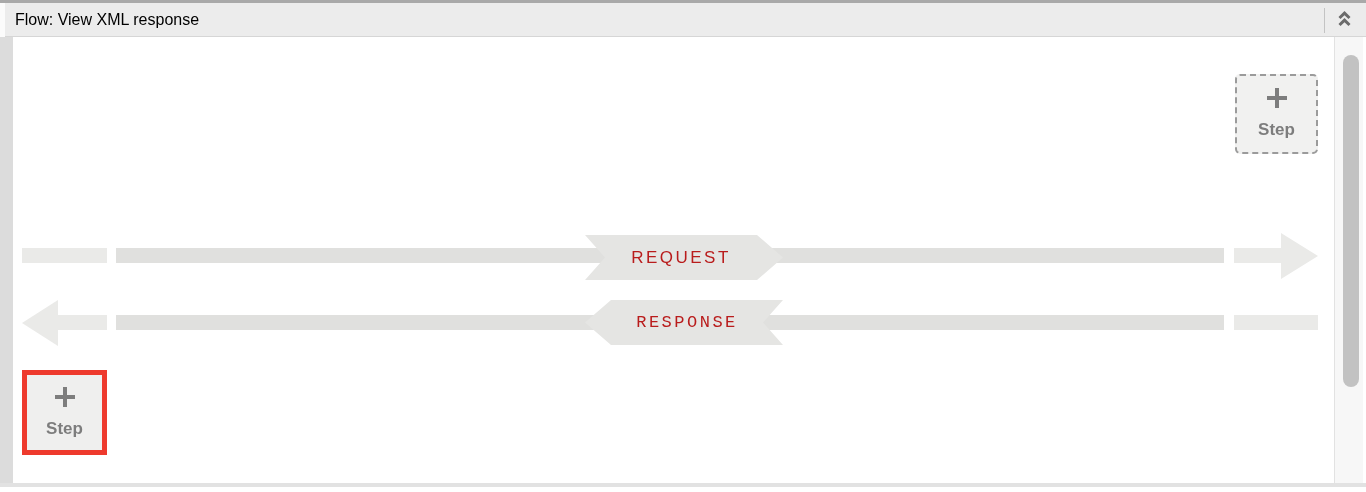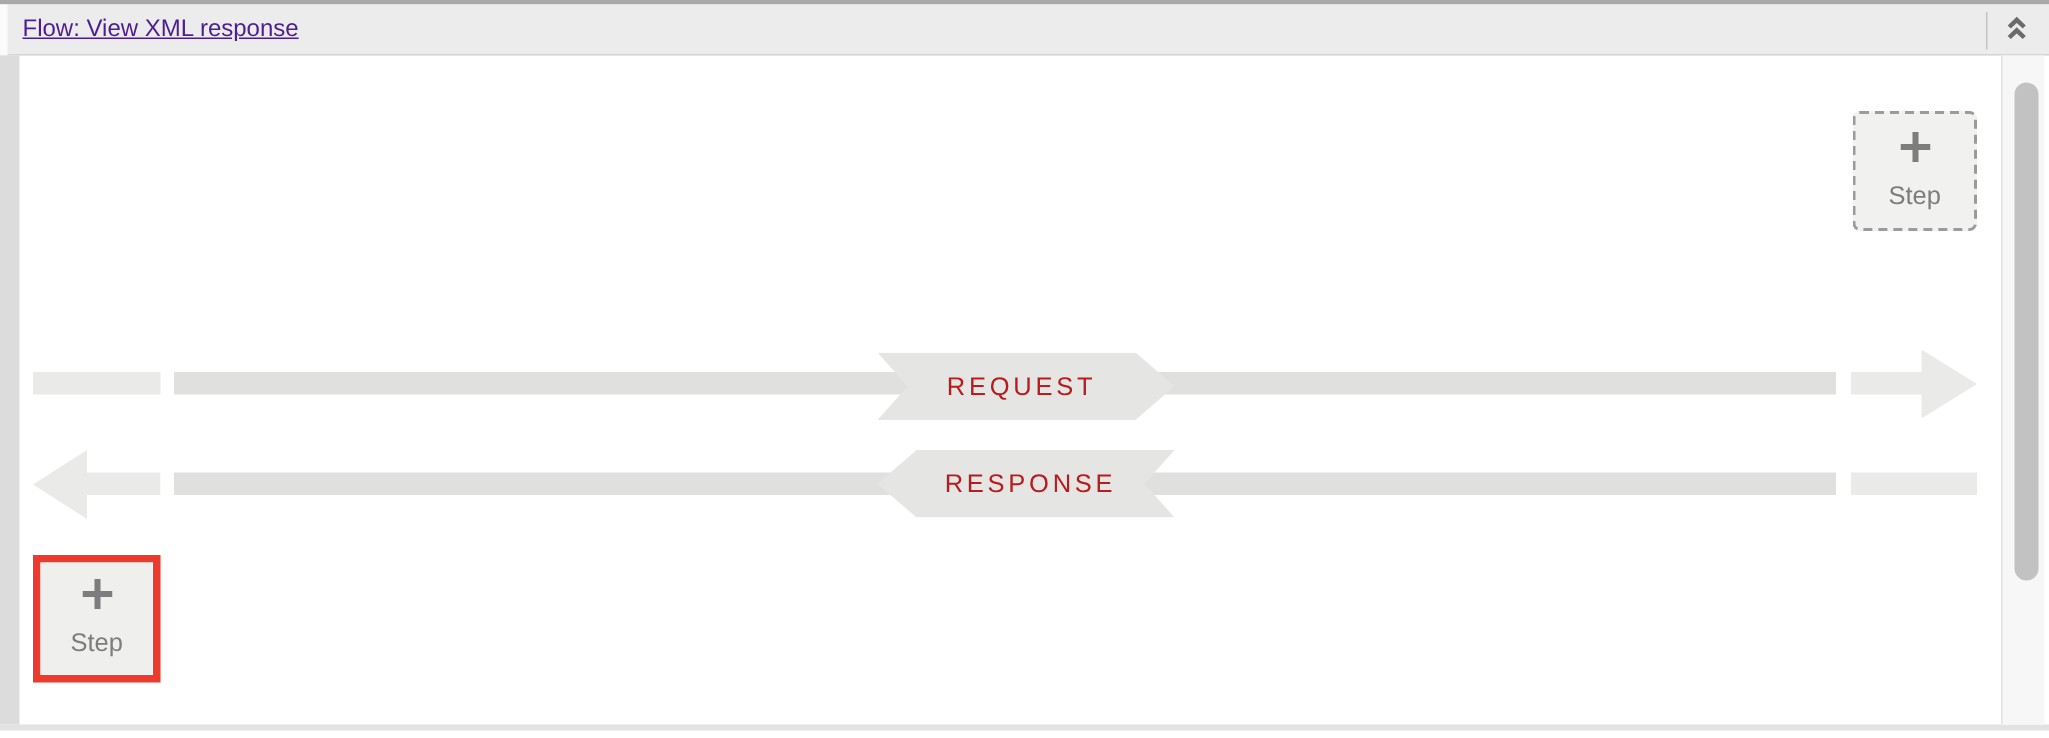--- a/index.html
+++ b/index.html
@@ -28,23 +28,22 @@
     background: #ececec;
     border-bottom: 1px solid #d6d6d6;
   }
   .header-left-gap {
     position: absolute; left: 0; top: 0;
     width: 5px; height: 34px; background: #fbfbfb;
   }
   .header-title {
     position: absolute; left: 15px; top: 0;
     height: 44px; line-height: 33px;
-    font-size: 16px; color: #4c1d95;
+    font-size: 16px; color: #000000;
     white-space: nowrap;
-    text-decoration: underline;
   }
   .header-divider {
     position: absolute; left: 1324px; top: 5px;
     width: 1px; height: 25px; background: #c3c3c3;
   }
   .collapse-btn {
     position: absolute; left: 1330px; top: 6px;
     width: 28px; height: 24px;
     display: flex; align-items: center; justify-content: center;
     cursor: pointer;
@@ -101,29 +100,30 @@
     cursor: pointer;
   }
   .banner-request {
     left: 585px; top: 235px;
     clip-path: polygon(0 0, 172px 0, 198px 50%, 172px 100%, 0 100%, 20px 50%);
     padding-left: 20px; padding-right: 26px;
   }
   .banner-response {
     left: 585px; top: 300px;
     clip-path: polygon(198px 0, 26px 0, 0 50%, 26px 100%, 198px 100%, 178px 50%);
-    padding-left: 26px; padding-right: 20px;
+    padding-left: 26px; padding-right: 20px; font-family: Liberation Mono, monospace;
   }
 
   
   .step-btn {
     display: flex; flex-direction: column;
     align-items: center; justify-content: center;
     cursor: pointer;
     color: #7d7d7d;
+    font-weight: bold;
   }
   .step-btn .step-label { font-size: 17px; color: #7d7d7d; margin-top: 8px; }
   .plus-icon { display: block; }
 
   .step-btn-top {
     position: absolute; left: 1235px; top: 74px;
     width: 83px; height: 80px;
     background: #f1f1f0;
     border: 2px dashed #9b9b9b;
     border-radius: 5px;

